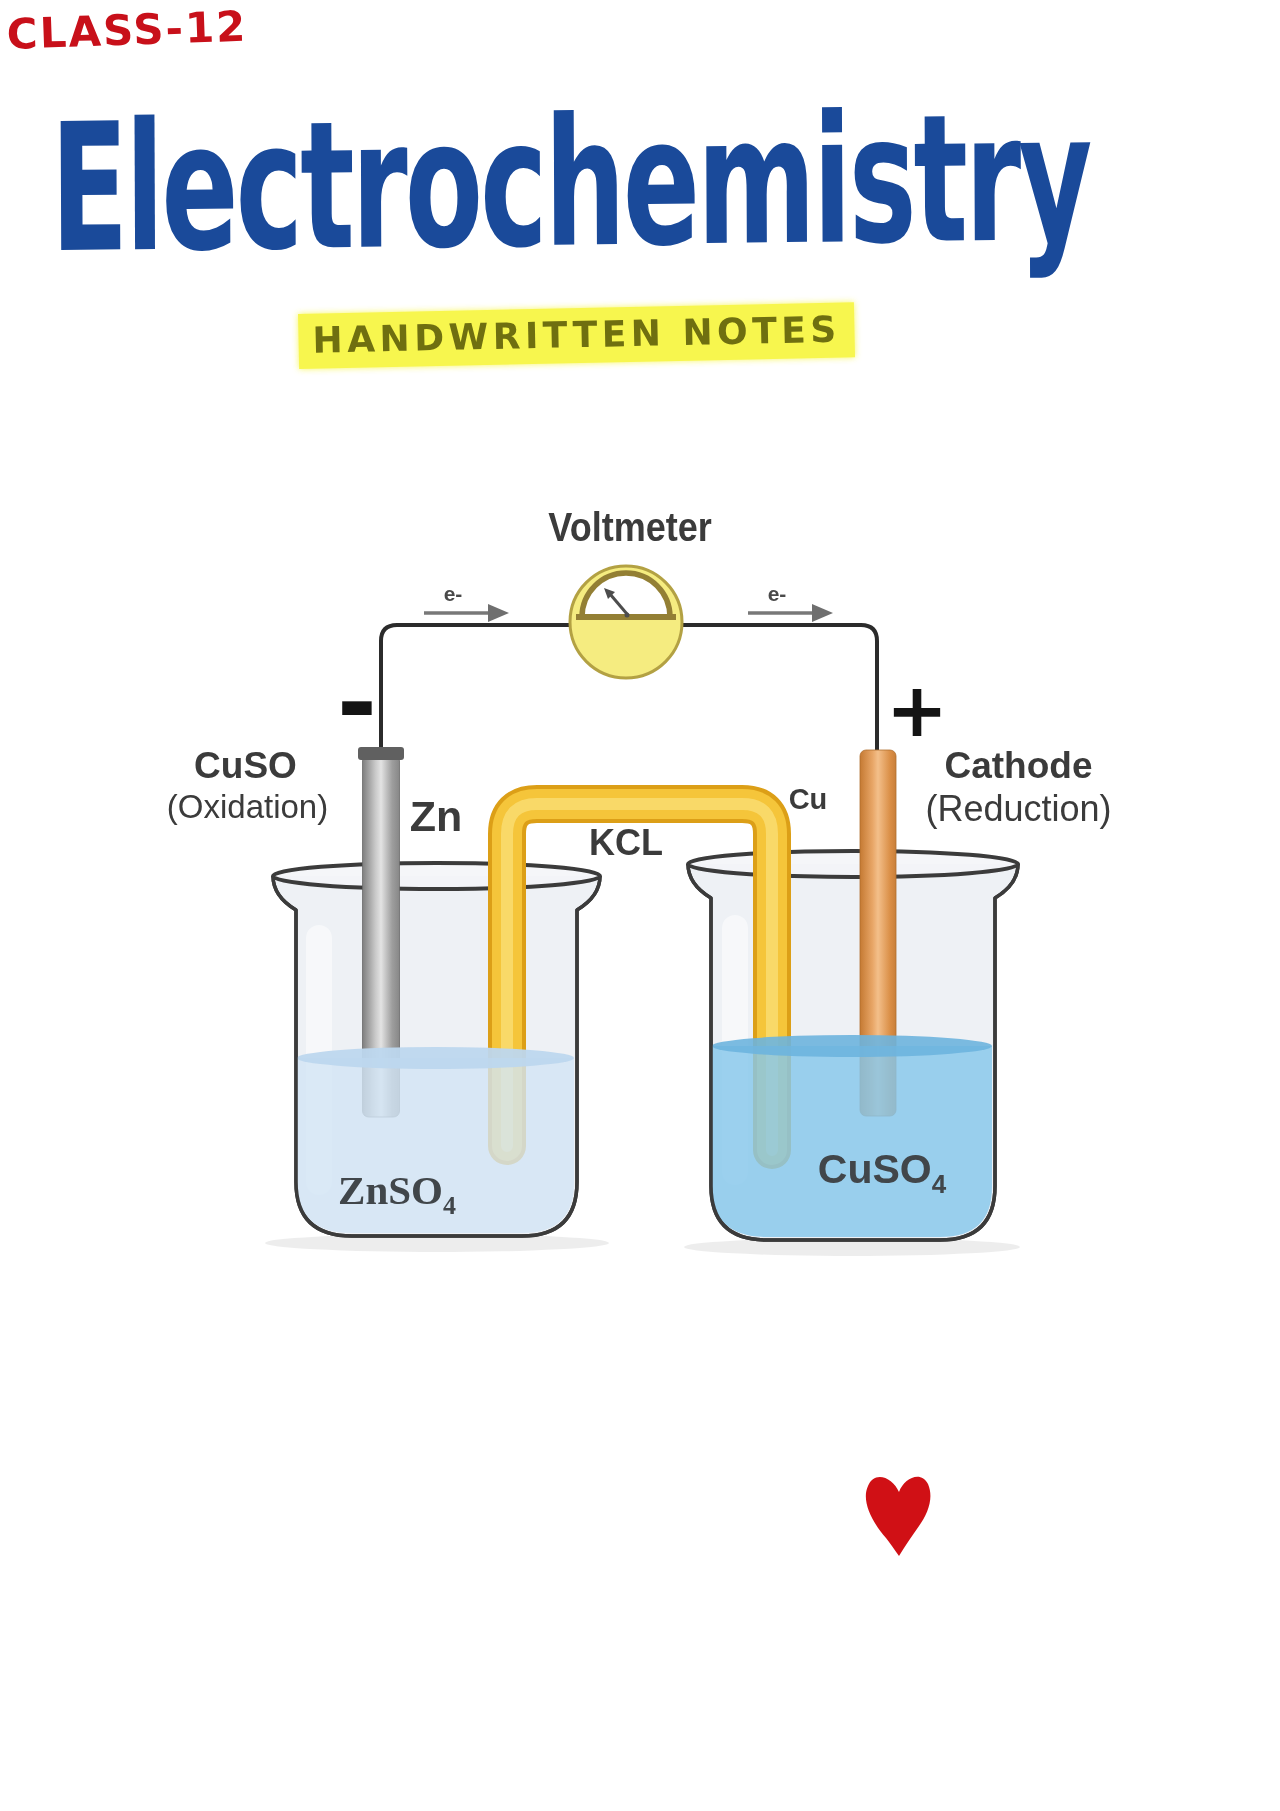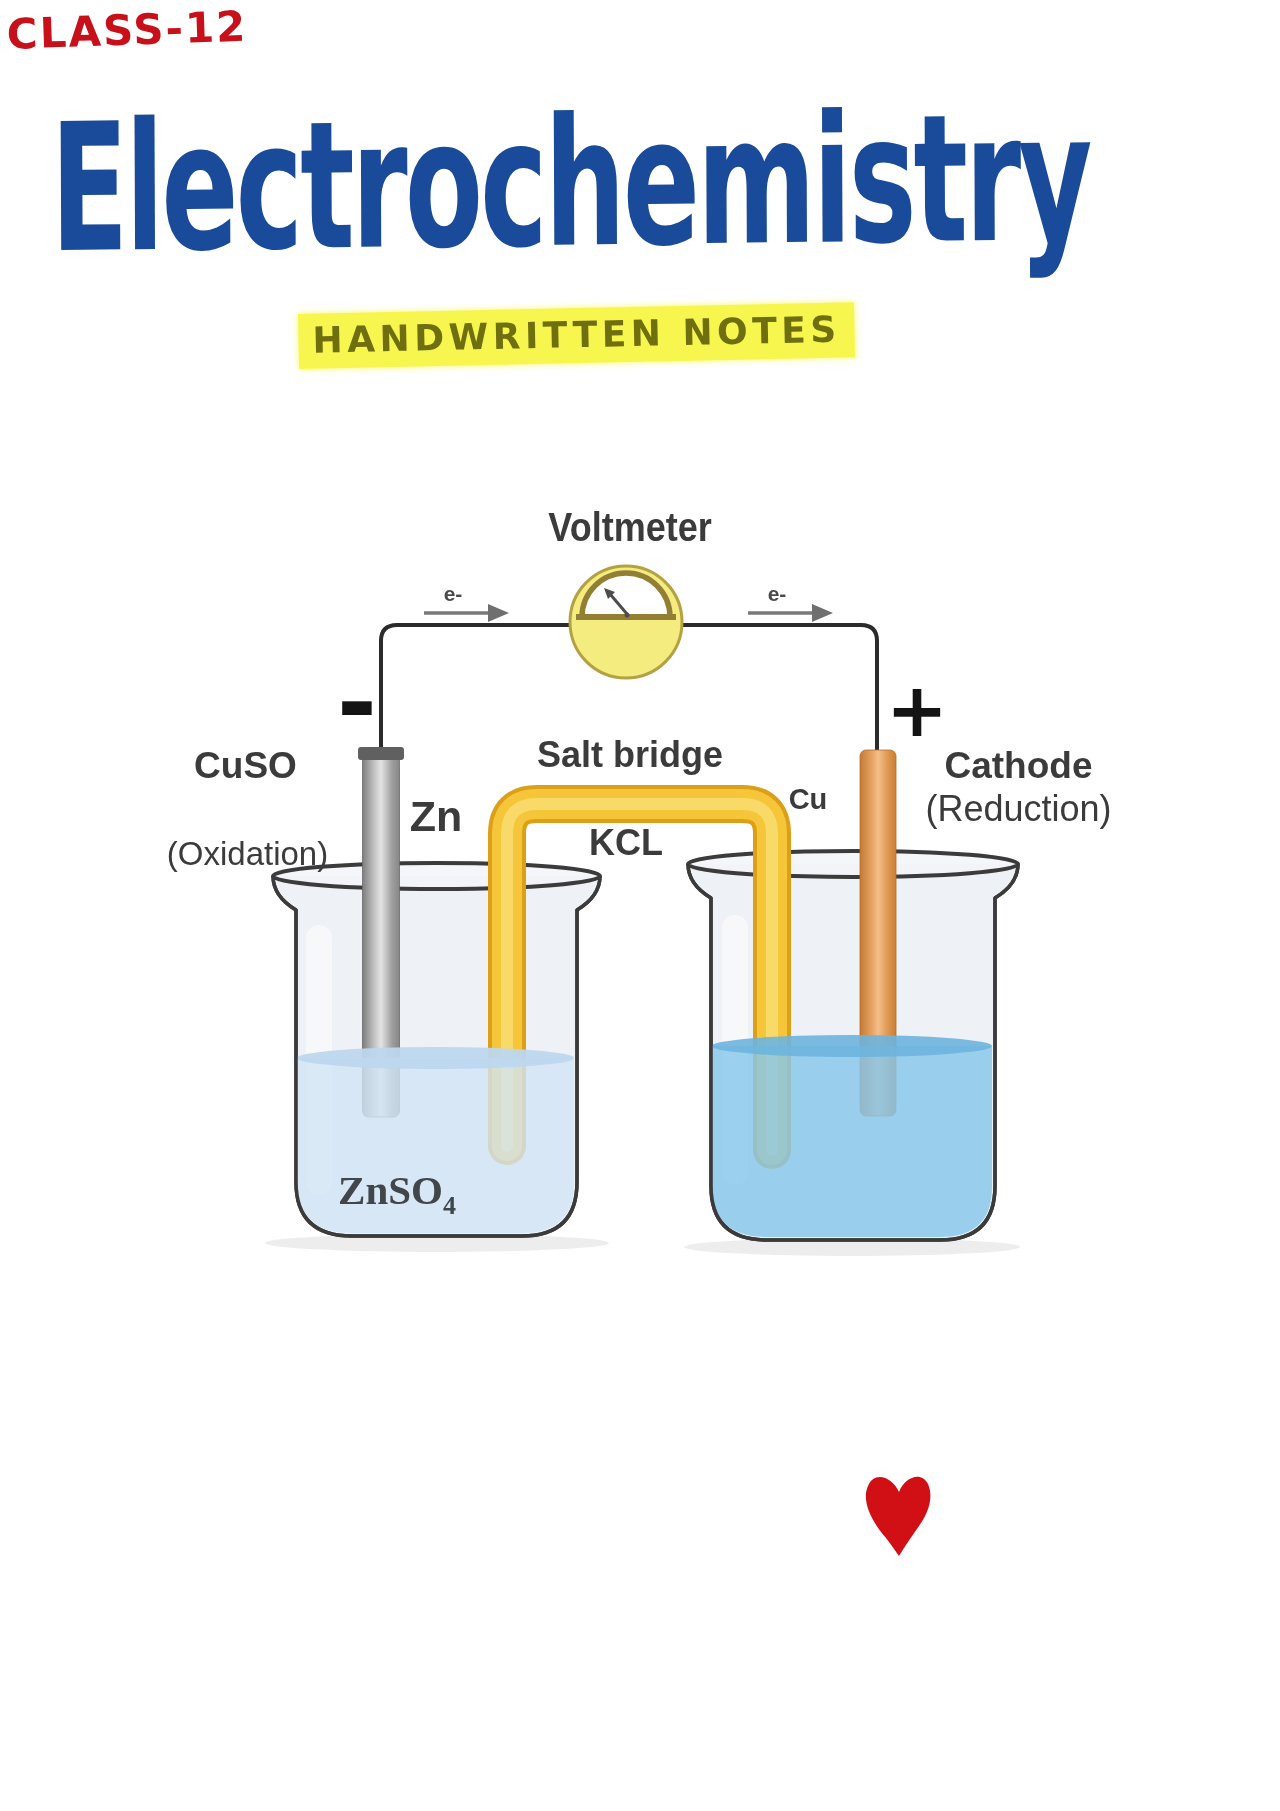--- a/index.html
+++ b/index.html
@@ -34,21 +34,21 @@
   
   .dlabel{color:#3b3b3b;line-height:1.05;}
   .voltmeter-label{left:480px;top:506px;width:300px;font-size:40px;font-weight:bold;transform:scaleX(0.9);}
   .e-label{width:70px;font-size:21px;font-weight:bold;color:#4a4a4a;}
   .e-left{left:418px;top:582px;}
   .e-right{left:742px;top:582px;}
   .terminal{display:flex;align-items:center;justify-content:center;color:#141414;font-weight:bold;font-family:"DejaVu Sans",sans-serif;}
   .minus{left:322px;top:667px;width:70px;height:72px;font-size:96px;}
   .plus{left:880px;top:672px;width:74px;height:76px;font-size:74px;}
   .anode-label{left:143px;top:747px;width:205px;font-size:37px;font-weight:bold;}
-  .anode-sub{left:115px;top:837px;width:265px;font-size:33px;}
+  .anode-sub{left:115px;top:790px;width:265px;font-size:33px;}
   .zn-label{left:388px;top:794px;width:96px;font-size:43px;font-weight:bold;}
   .saltbridge-label{left:502px;top:736px;width:256px;font-size:36px;font-weight:bold;}
   .kcl-label{left:564px;top:824px;width:124px;font-size:36px;font-weight:bold;}
   .cu-label{left:760px;top:784px;width:96px;font-size:29px;font-weight:bold;}
   .cathode-label{left:916px;top:747px;width:205px;font-size:37px;font-weight:bold;}
   .cathode-sub{left:886px;top:790px;width:265px;font-size:36px;}
   .beaker-label{font-size:41px;font-weight:bold;color:#41464a;}
   .znso4{left:312px;top:1166px;width:170px;font-family:Liberation Serif, serif;}
   .cuso4{left:792px;top:1146px;width:180px;}
   .sub4{font-size:26px;vertical-align:-10px;}
@@ -156,24 +156,26 @@
 
   <div class="abs ctr dlabel voltmeter-label">Voltmeter</div>
   <div class="abs ctr e-label e-left">e-</div>
   <div class="abs ctr e-label e-right">e-</div>
   <div class="abs terminal minus">-</div>
   <div class="abs terminal plus">+</div>
 
   <div class="abs ctr dlabel anode-label">CuSO</div>
   <div class="abs ctr dlabel anode-sub">(Oxidation)</div>
   <div class="abs ctr dlabel zn-label">Zn</div>
-  <div class="abs ctr dlabel saltbridge-label">Salt bridge</div>
   <div class="abs ctr dlabel kcl-label">KCL</div>
   <div class="abs ctr dlabel cu-label">Cu</div>
   <div class="abs ctr dlabel cathode-label">Cathode</div>
   <div class="abs ctr dlabel cathode-sub">(Reduction)</div>
 
   <div class="abs ctr beaker-label znso4">
     <span>ZnSO</span><span class="sub4">4</span>
   </div>
+  <div class="abs ctr beaker-label cuso4">
+    <span>CuSO</span><span class="sub4">4</span>
+  </div>
 
 
 </div>
 
 </body></html>

